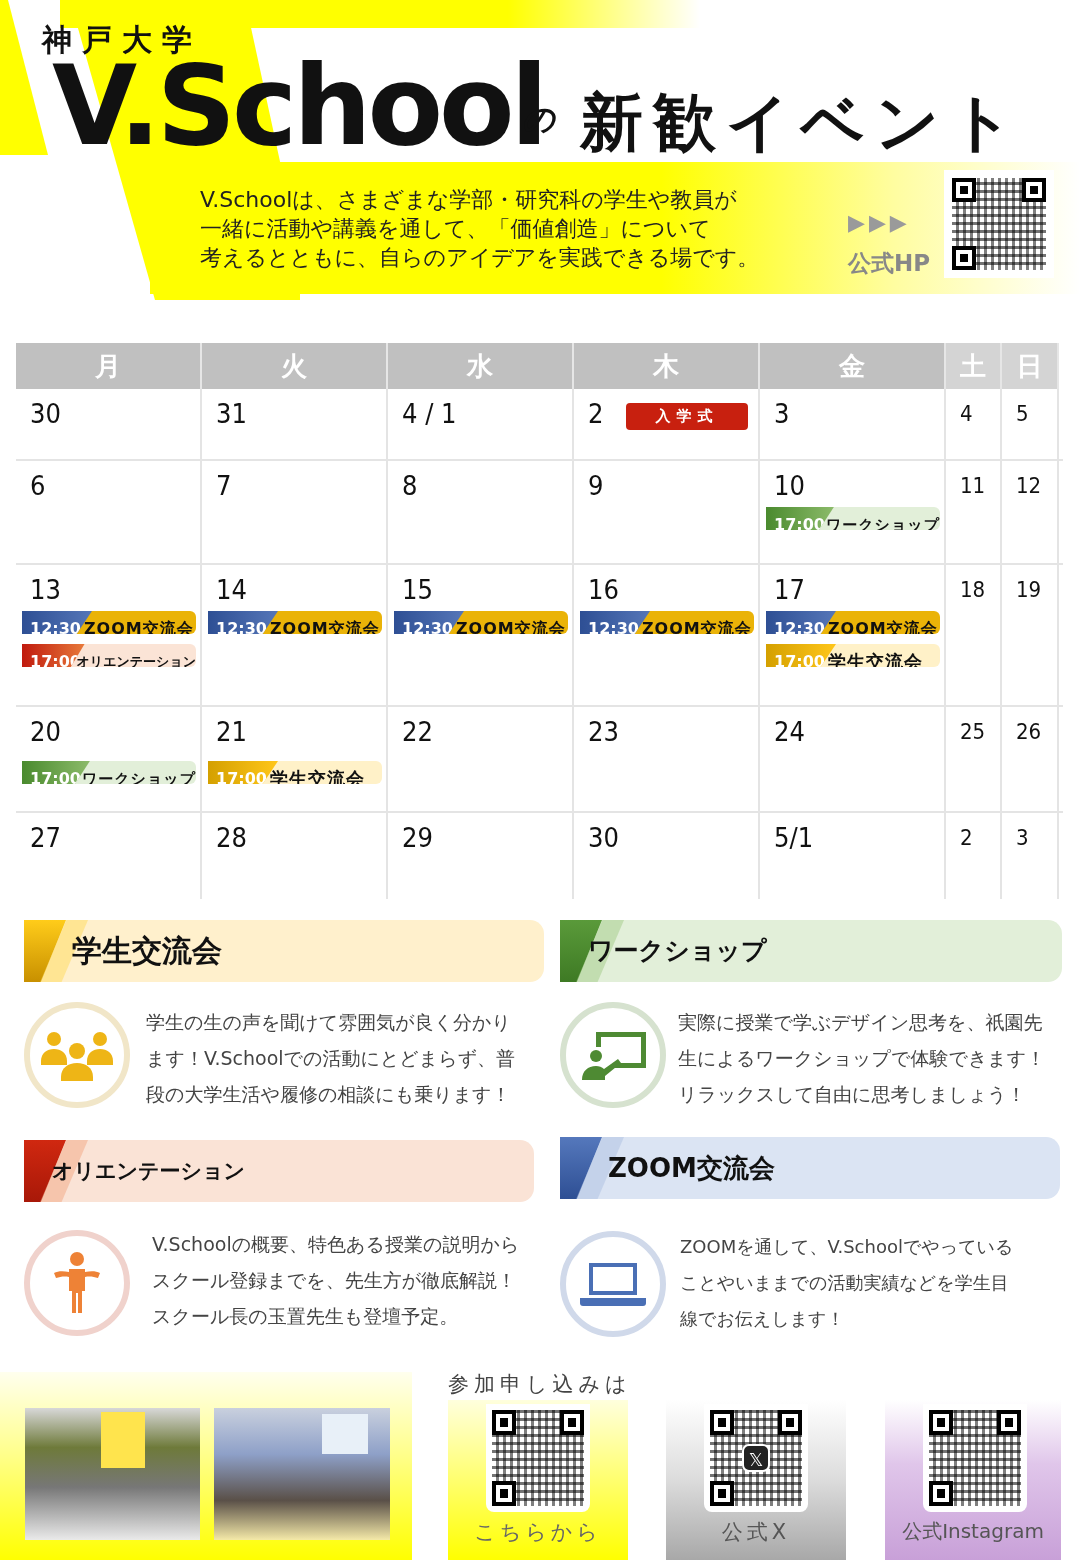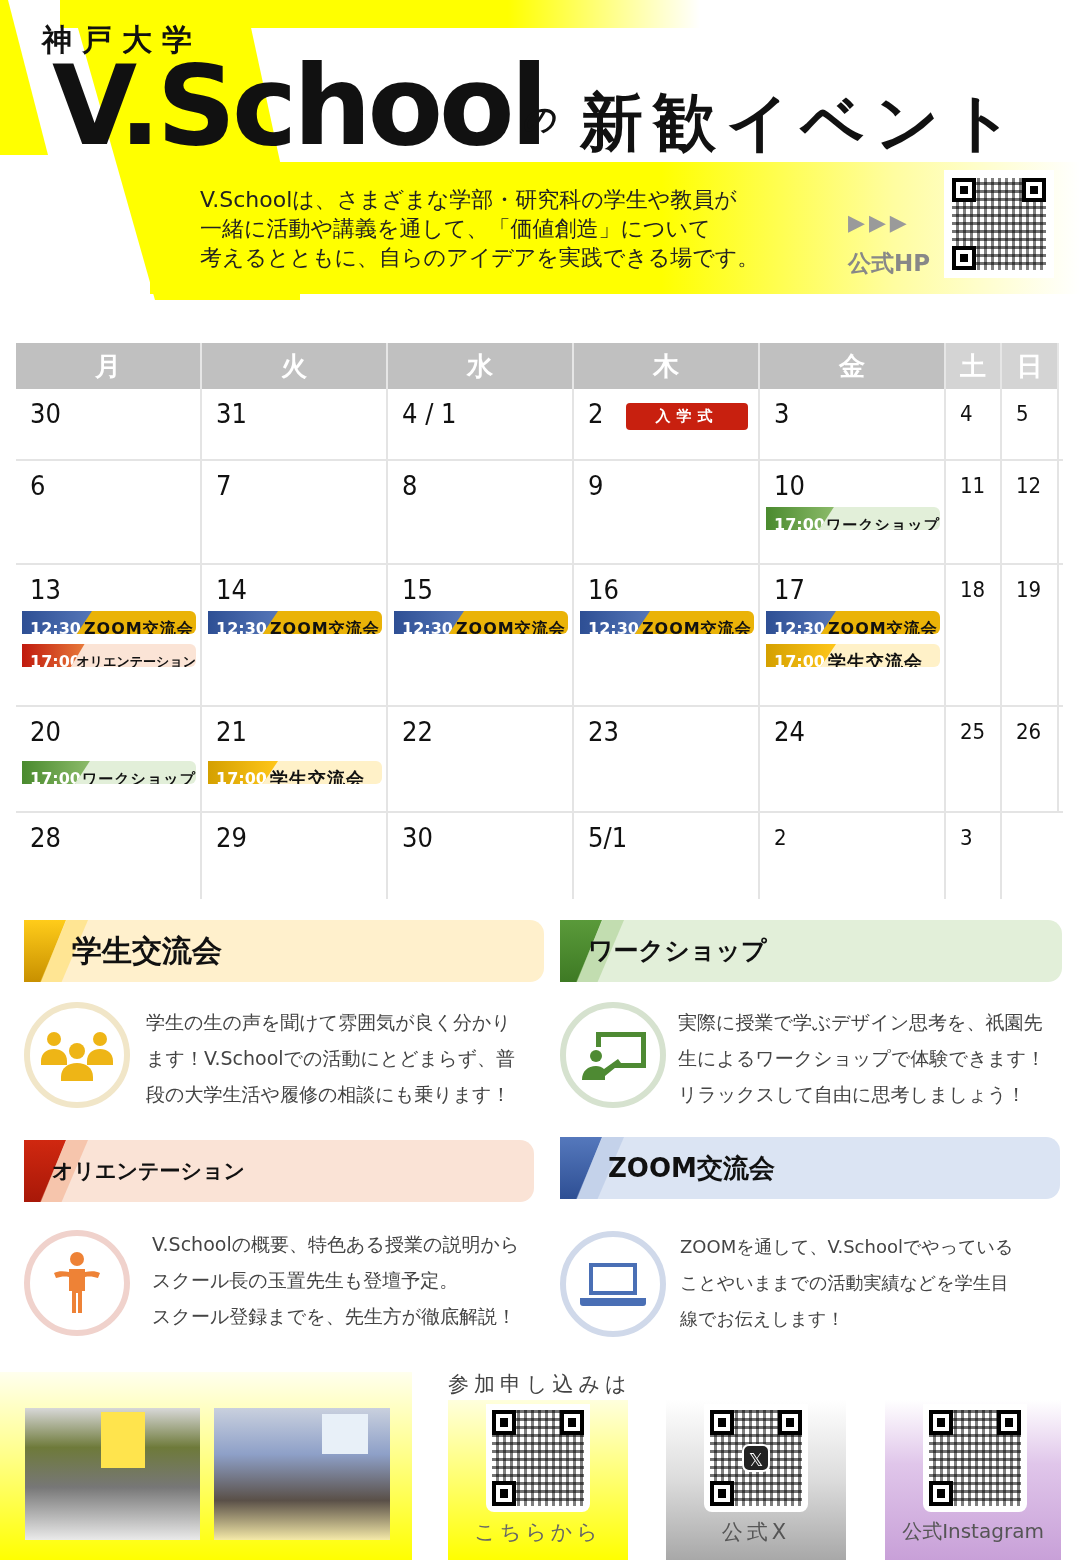--- a/index.html
+++ b/index.html
@@ -252,20 +252,23 @@
     <div class="cell we">
         <span class="dnum">25</span>
       </div>
     <div class="cell we">
         <span class="dnum">26</span>
       </div>
   </div>
 
   <div class="cal-row" style="height:86px;border-bottom:none">
     <div class="cell">
+        <span class="dnum">27</span>
+      </div>
+    <div class="cell">
         <span class="dnum">28</span>
       </div>
     <div class="cell">
         <span class="dnum">29</span>
       </div>
     <div class="cell">
         <span class="dnum">30</span>
       </div>
     <div class="cell">
         <span class="dnum">5/1</span>
@@ -337,22 +340,22 @@
         <g fill="#ee8236">
           <circle cx="25" cy="8" r="7"></circle>
           <path d="M17 18h16v22h-3v22h-4V42h-2v20h-4V40h-3z"></path>
           <path d="M2 22c4-2 9-2 15-1v5c-5-1-9 0-13 1z"></path>
           <path d="M48 22c-4-2-9-2-15-1v5c5-1 9 0 13 1z"></path>
         </g>
       </svg>
   </div>
   <div class="sec-body" style="left:128px;top:86px;">
     <div>V.Schoolの概要、特色ある授業の説明から</div>
+    <div>スクール登録までを、先生方が徹底解説！</div>
     <div>スクール長の玉置先生も登壇予定。</div>
-    <div>スクール登録までを、先生方が徹底解説！</div>
   </div>
 </div>
 
 <div class="sec" style="left:560px;top:1137px;width:500px;">
   <div class="sec-hd" style="background:#dbe4f3;">
     <div class="stripe" style="background:linear-gradient(180deg,#5578bc,#2e4f94);"></div>
     <div class="stripe2" style="background:#a9bde0;"></div>
     <div class="ttl" style="font-size:26px;">ZOOM交流会</div>
   </div>
   <div class="sec-icon" style="border-color:#d0d9ea;top:94px;">

